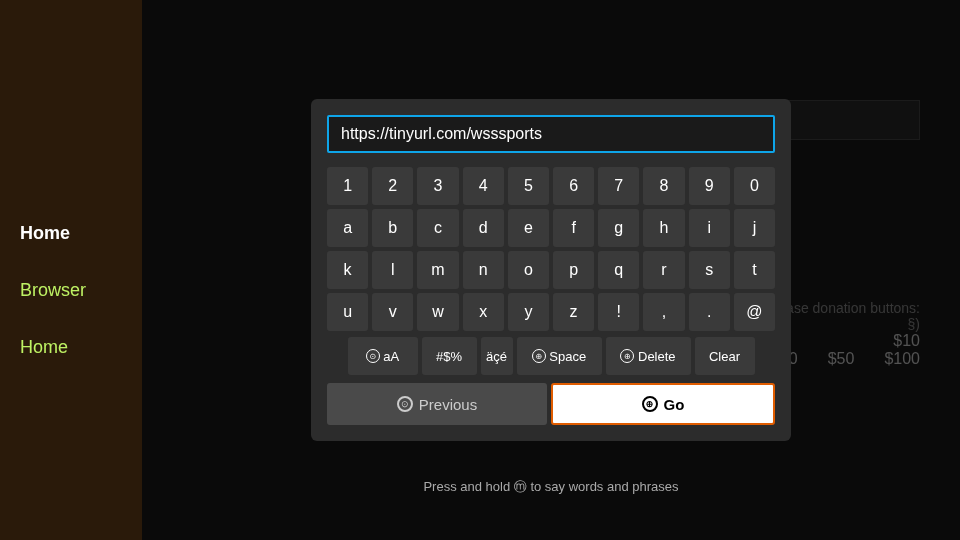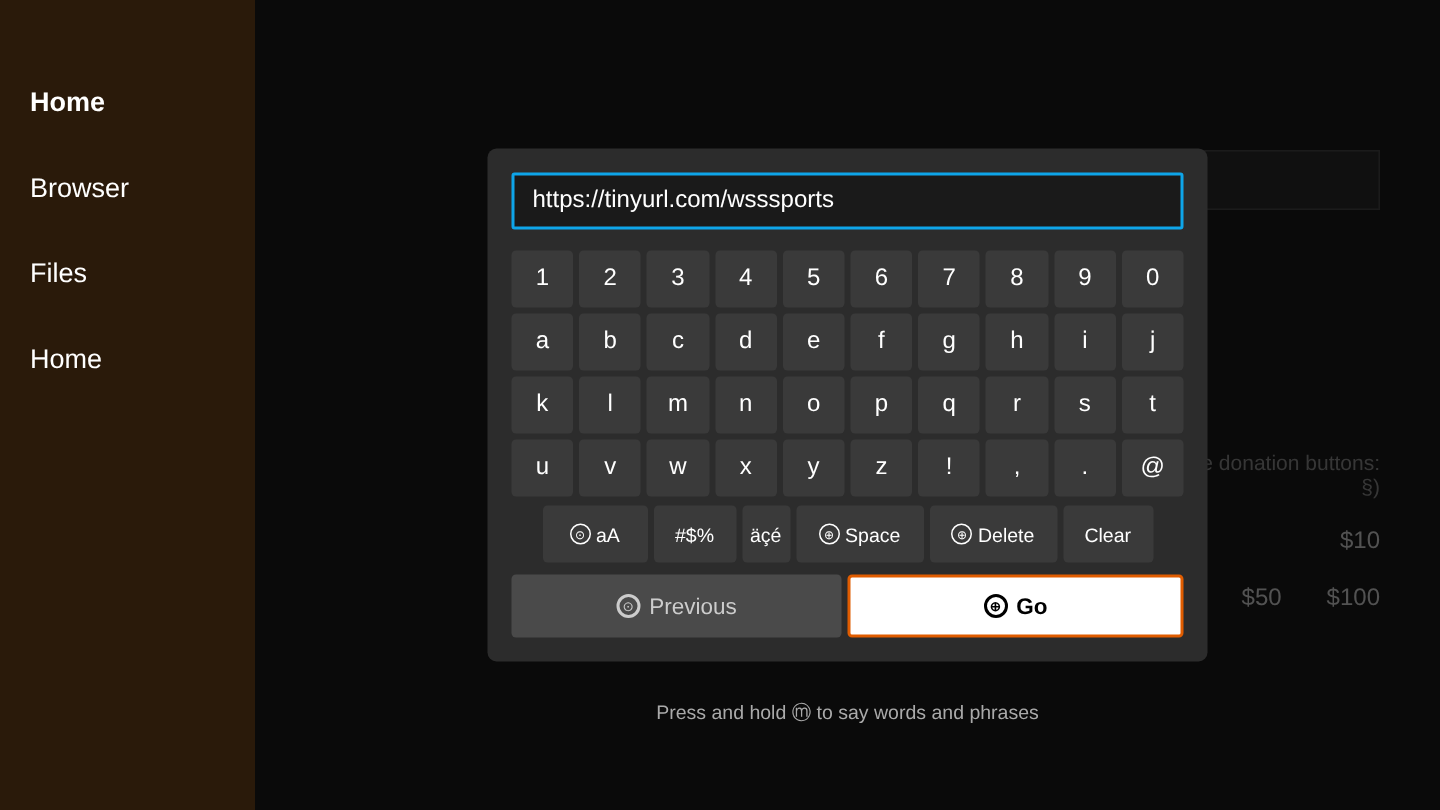--- a/index.html
+++ b/index.html
@@ -8,31 +8,32 @@
       width: 960px;
       height: 540px;
       background: #1a1a1a;
       font-family: Arial, sans-serif;
       display: flex;
       overflow: hidden;
     }
 
     
     .sidebar {
-      width: 170px;
+      width: 142px;
       background: #2a1a0a;
       display: flex;
       flex-direction: column;
       padding-top: 40px;
       flex-shrink: 0;
+      justify-content: center;
     }
 
     .sidebar-item {
       padding: 18px 20px;
-      color: #ffffff;
+      color: #bef264;
       font-size: 18px;
       cursor: pointer;
     }
 
     .sidebar-item.active {
       color: #fff;
       font-weight: bold;
     }
 
     
@@ -65,21 +66,21 @@
     .bg-text {
       color: #888;
       font-size: 14px;
       margin-top: 160px;
       text-align: right;
     }
 
     .bg-donation-row {
       display: flex;
       gap: 30px;
-      margin-top: 20px;
+      margin-top: 0;
     }
 
     .bg-donation-btn {
       color: #ccc;
       font-size: 16px;
     }
 
     
     .modal-overlay {
       position: absolute;
@@ -242,23 +243,20 @@
   </style>
 </head>
 <body>
 
 <div class="sidebar">
   <div class="sidebar-item active">
     <span>Home</span>
   </div>
   <div class="sidebar-item">
     <span>Browser</span>
-  </div>
-  <div class="sidebar-item">
-    <span>Files</span>
   </div>
   <div class="sidebar-item">
     <span>Home</span>
   </div>
 </div>
 
 <div class="main-content">
 
   <div class="bg-content">
     <div class="bg-input-box"></div>
@@ -362,16 +360,16 @@
           </button>
           <button class="btn-go">
             <span class="circle-icon" style="border-color:#000">⊕</span>
             <span>Go</span>
           </button>
         </div>
       </div>
     </div>
   </div>
 
-  <div class="hint-text" style="position:absolute; bottom: 56px; margin-top: 34px;">
+  <div class="hint-text" style="position:absolute; bottom: 44px; margin-top: 34px;">
     <span>Press and hold ⓜ to say words and phrases</span>
   </div>
 </div>
 
 </body></html>

